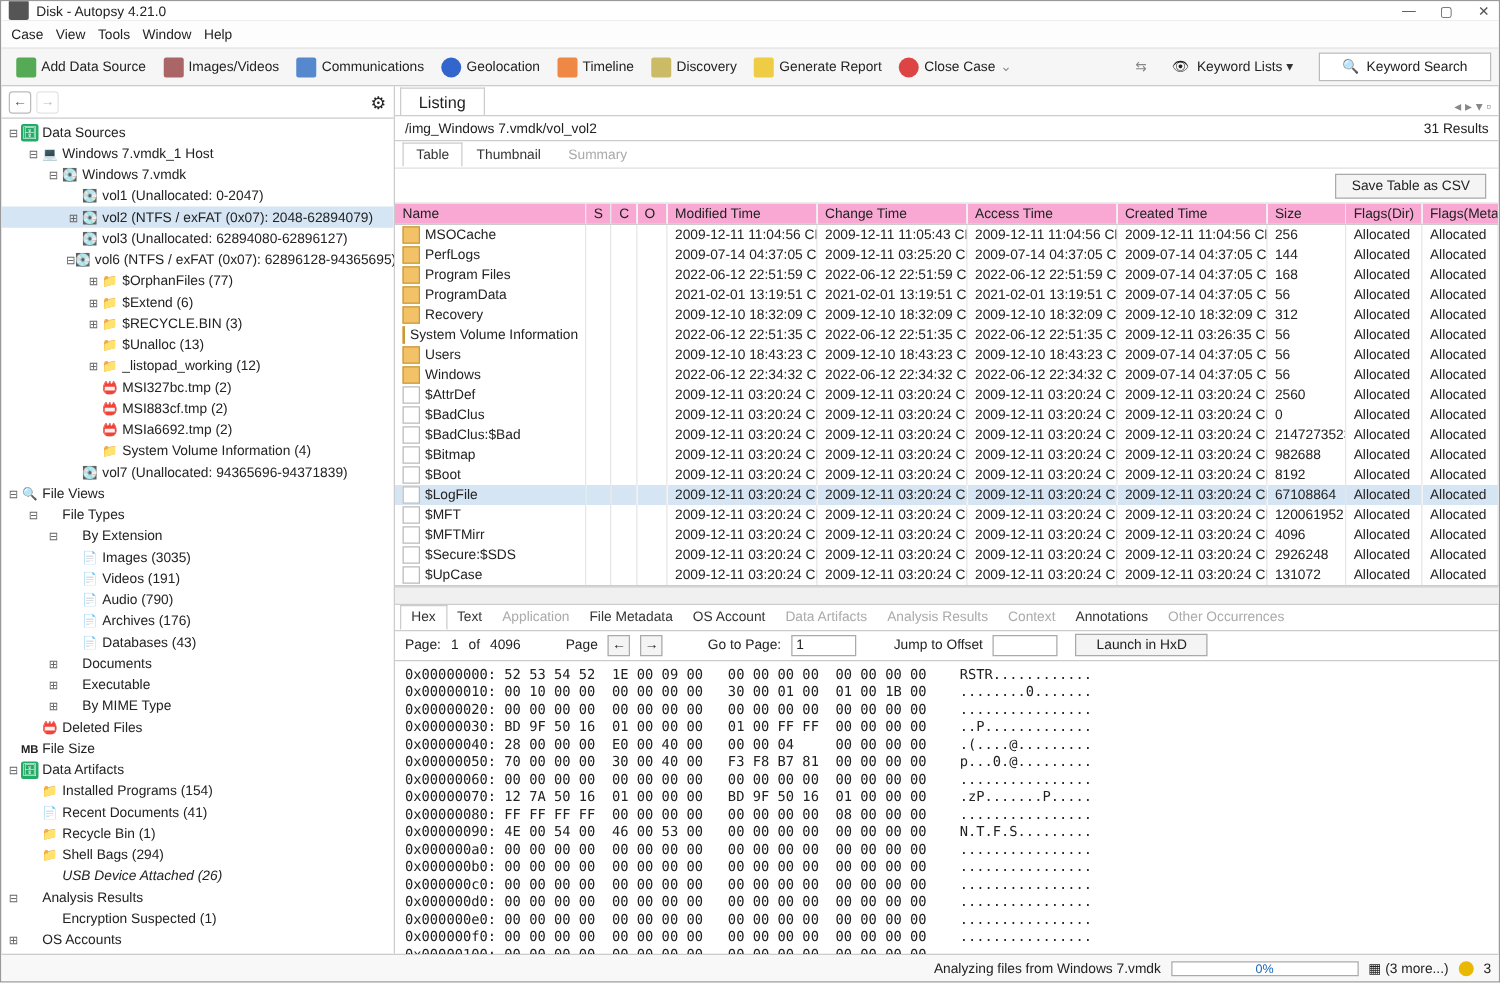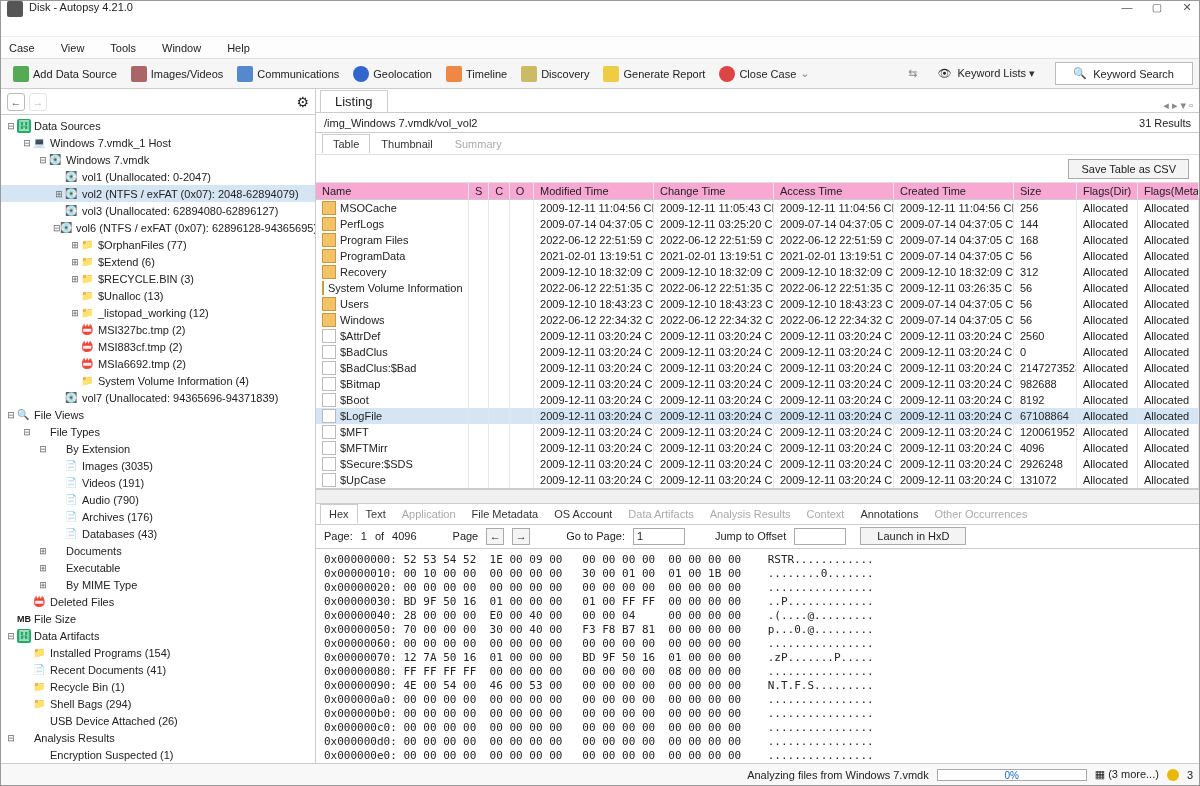--- a/index.html
+++ b/index.html
@@ -1,21 +1,21 @@
 <!DOCTYPE html>
 <html><head>
 <meta charset="utf-8">
 <style>
 *{box-sizing:border-box;margin:0;padding:0;font-family:"Segoe UI",Tahoma,sans-serif;font-size:11px;color:#222}
 body{background:#fff;width:1200px;height:786px;overflow:hidden;border:1px solid #999;display:flex;flex-direction:column}
-.titlebar{height:36px;background:#fff;display:flex;align-items:flex-start;padding:0 6px;border-bottom:1px solid #eee}
+.titlebar{height:16px;background:#fff;display:flex;align-items:flex-end;padding:0 6px;border-bottom:1px solid #eee}
 .titlebar .appicon{width:16px;height:16px;background:#555;margin-right:6px;border-radius:2px}
 .titlebar .wbtns{margin-left:auto;display:flex;gap:18px}
 .titlebar .wbtn{width:12px;text-align:center;color:#555}
-.menubar{height:22px;display:flex;align-items:center;gap:26px;padding:0 8px;border-bottom:1px solid #ddd;background:#fdfdfd;color:#333}
+.menubar{height:22px;display:flex;align-items:center;gap:10px;padding:0 8px;border-bottom:1px solid #ddd;background:#fdfdfd;color:#333}
 .toolbar{height:30px;display:flex;align-items:center;padding:0 6px;border-bottom:1px solid #ccc;background:#f6f6f6;gap:2px}
 .tlink{display:flex;align-items:center;gap:4px;padding:2px 6px;color:#3366bb;cursor:pointer}
 .tlink .ic{width:16px;height:16px;border-radius:2px;background:#ccc;display:inline-block}
 .toolbar .right{margin-left:auto;display:flex;align-items:center;gap:10px}
 .kwlink{color:#333;padding:3px 10px}
 .kwbtn{border:1px solid #bbb;background:#fff;padding:4px 18px;display:flex;align-items:center;gap:6px}
 .content{flex:1;display:flex;min-height:0}
 
 .left{width:315px;border-right:1px solid #ccc;display:flex;flex-direction:column;min-height:0}
 .navbar{height:26px;border-bottom:1px solid #ccc;display:flex;align-items:center;padding:0 6px;gap:4px}
@@ -314,21 +314,21 @@
         <div class="tn" style="padding-left: 20px;">
           <span class="exp"></span>
           <span class="ic ic-fold">📁</span>
           <span>Recycle Bin (1)</span>
         </div>
         <div class="tn" style="padding-left: 20px;">
           <span class="exp"></span>
           <span class="ic ic-fold">📁</span>
           <span>Shell Bags (294)</span>
         </div>
-        <div class="tn" style="padding-left: 20px;">
+        <div class="tn" style="padding-left: 20px; font-style: italic;">
           <span class="exp"></span>
           <span class="ic ic-"></span>
           <span>USB Device Attached (26)</span>
         </div>
         <div class="tn" style="padding-left: 4px;">
           <span class="exp">⊟</span>
           <span class="ic ic-"></span>
           <span>Analysis Results</span>
         </div>
         <div class="tn" style="padding-left: 20px;">

